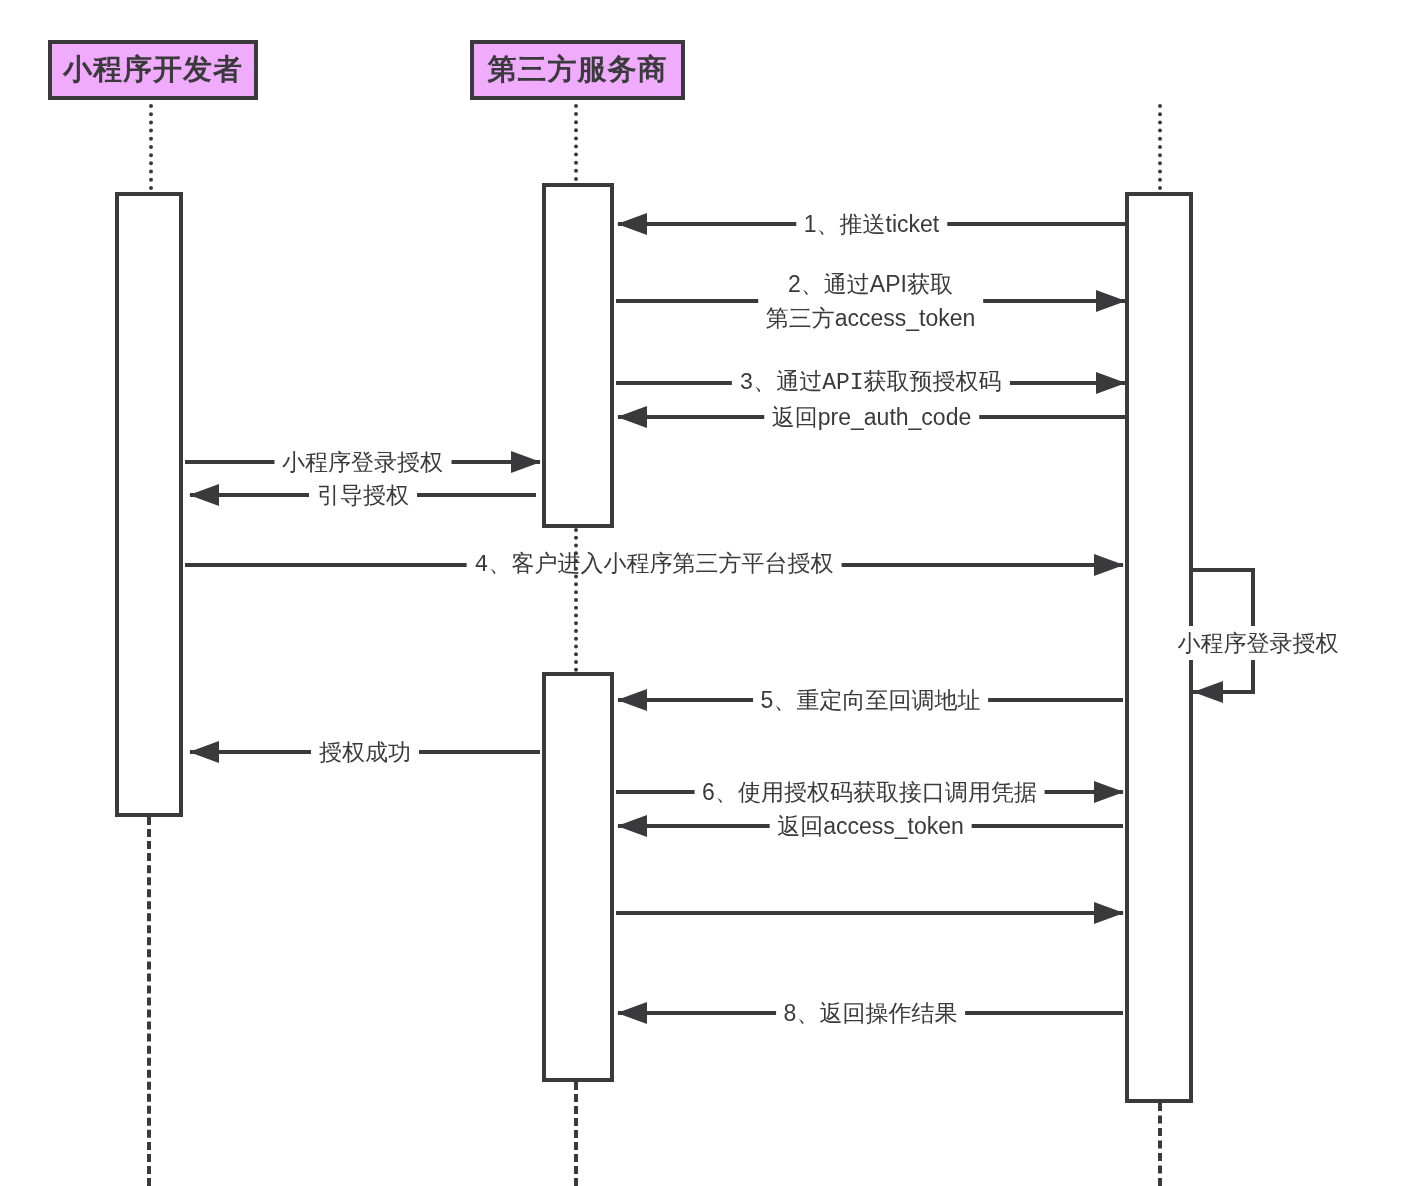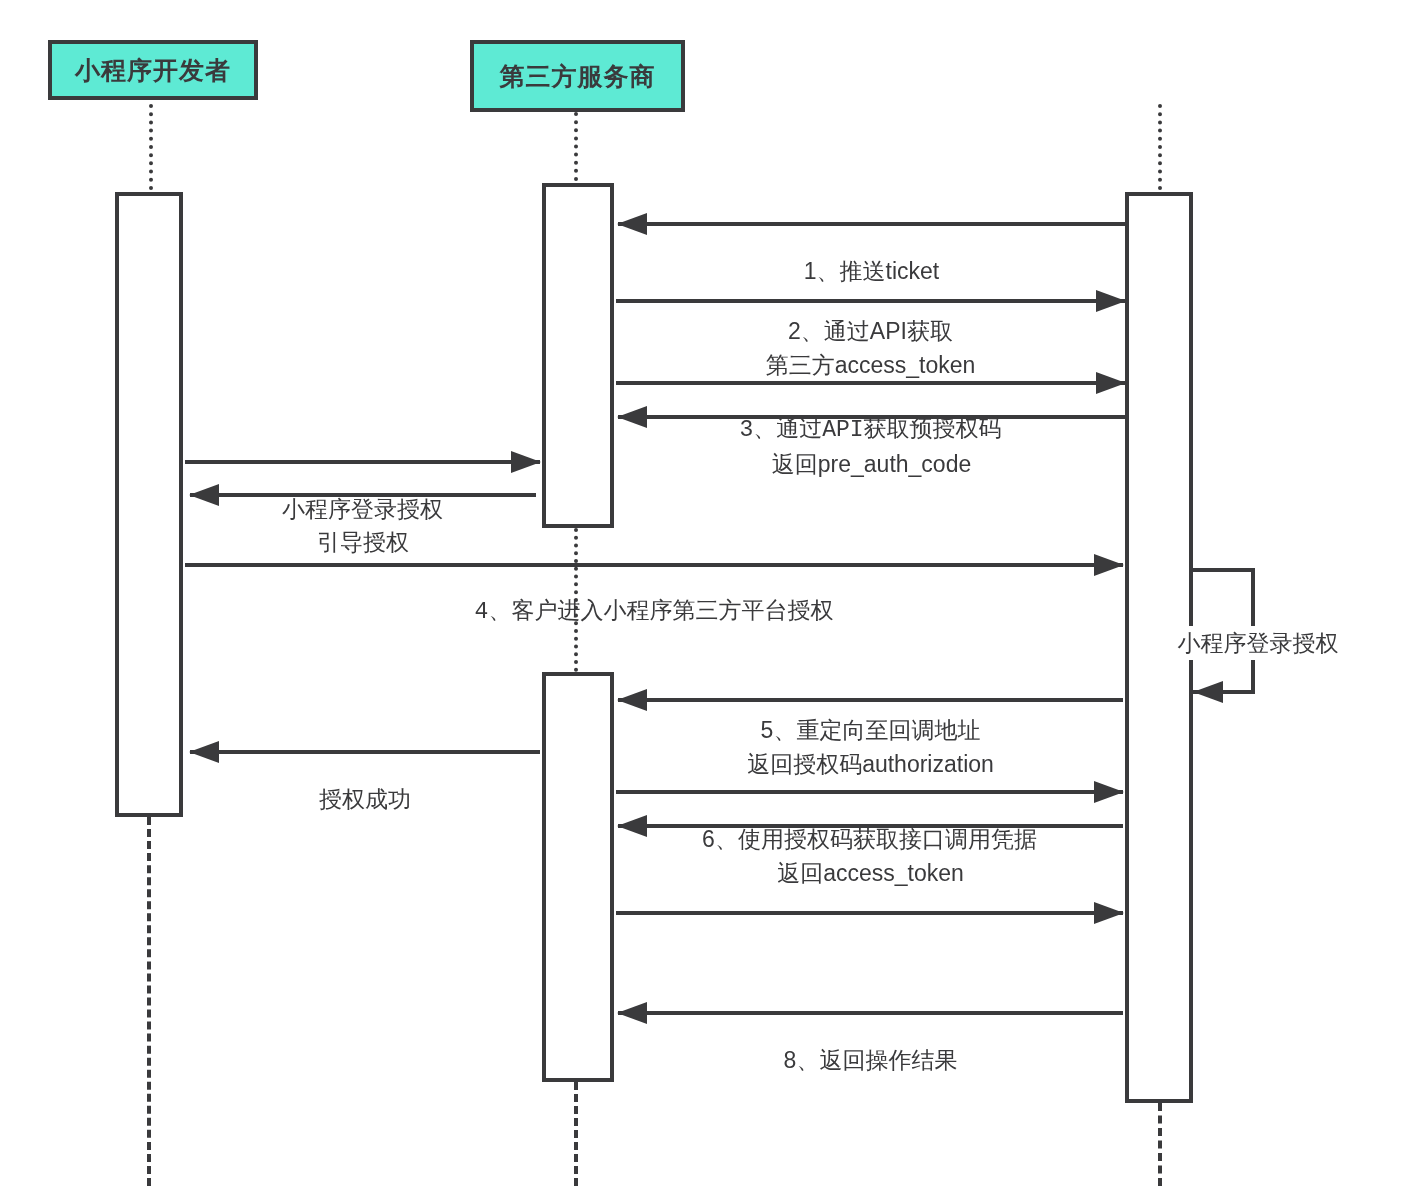--- a/index.html
+++ b/index.html
@@ -11,25 +11,25 @@
     overflow: hidden;
     font-family: "Liberation Sans", "DejaVu Sans", sans-serif;
     color: #3a3a3c;
   }
 
   
   .actor {
     position: absolute;
     box-sizing: border-box;
     border: 4px solid #3a3a3c;
-    background: #5eead4;
+    background: #f0abfc;
     display: flex;
     align-items: center;
     justify-content: center;
-    font-size: 25px;
+    font-size: 29px;
     font-weight: 600;
     letter-spacing: 1px;
     z-index: 2;
   }
 
   
   .lifeline-dotted {
     position: absolute;
     width: 0;
     border-left: 4px dotted #3a3a3c;
@@ -75,21 +75,20 @@
     left: 50%;
     top: 2px;
     transform: translate(-50%, -50%);
     background: #ffffff;
     padding: 0 8px;
     white-space: nowrap;
     font-size: 23px;
     line-height: 34px;
     text-align: center;
     z-index: 4;
-    margin-top: 47px;
   }
   .lbl .l2 { display: block; }
 
   
   .loop-seg { position: absolute; background: #3a3a3c; z-index: 3; }
   .loop-label {
     position: absolute;
     transform: translate(-50%, -50%);
     background: #ffffff;
     padding: 0 6px;
@@ -109,21 +108,21 @@
   }
 </style>
 </head>
 <body>
 
 <div id="stage">
 
   <div class="actor" style="left:48px; top:40px; width:210px; height:60px;">
     <span>小程序开发者</span>
   </div>
-  <div class="actor" style="left:470px; top:40px; width:215px; height:72px;">
+  <div class="actor" style="left:470px; top:40px; width:215px; height:60px;">
     <span>第三方服务商</span>
   </div>
 
   <div class="lifeline-dotted" style="left:149px; top:104px; height:86px;"></div>
   <div class="lifeline-dotted" style="left:574px; top:104px; height:77px;"></div>
   <div class="lifeline-dotted" style="left:1158px; top:104px; height:86px;"></div>
 
   <div class="lifeline-dotted lifeline-over" style="left:574px; top:528px; height:144px;"></div>
 
   <div class="lifeline-dashed" style="left:147px; top:817px; height:369px;"></div>
@@ -184,21 +183,20 @@
   <div class="loop-seg" style="left:1251px; top:568px; width:4px; height:126px;"></div>
   <div class="loop-seg" style="left:1193px; top:690px; width:62px; height:4px;"></div>
   <div class="loop-head" style="left:1193px; top:681px;"></div>
   <span class="loop-label" style="left:1258px; top:635px;">小程序登录授权</span>
 
   <div class="msg" style="left:618px; top:698px; width:505px;">
     <div class="line"></div>
     <div class="head head-left"></div>
     <span class="lbl">
       <span>5、重定向至回调地址</span>
-      <span class="l2">返回授权码authorization</span>
     </span>
   </div>
 
   <div class="msg" style="left:190px; top:750px; width:350px;">
     <div class="line"></div>
     <div class="head head-left"></div>
     <span class="lbl">授权成功</span>
   </div>
 
   <div class="msg" style="left:616px; top:790px; width:507px;">

